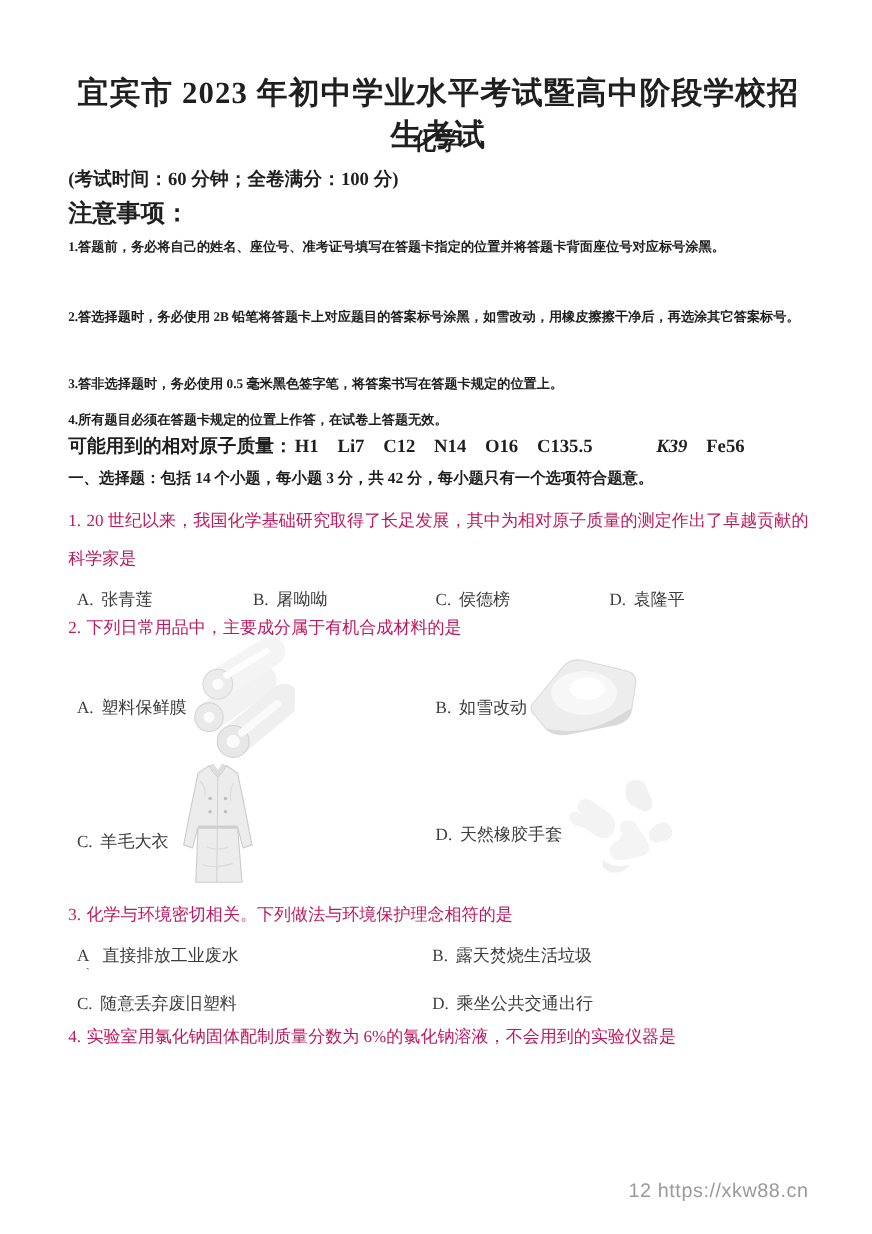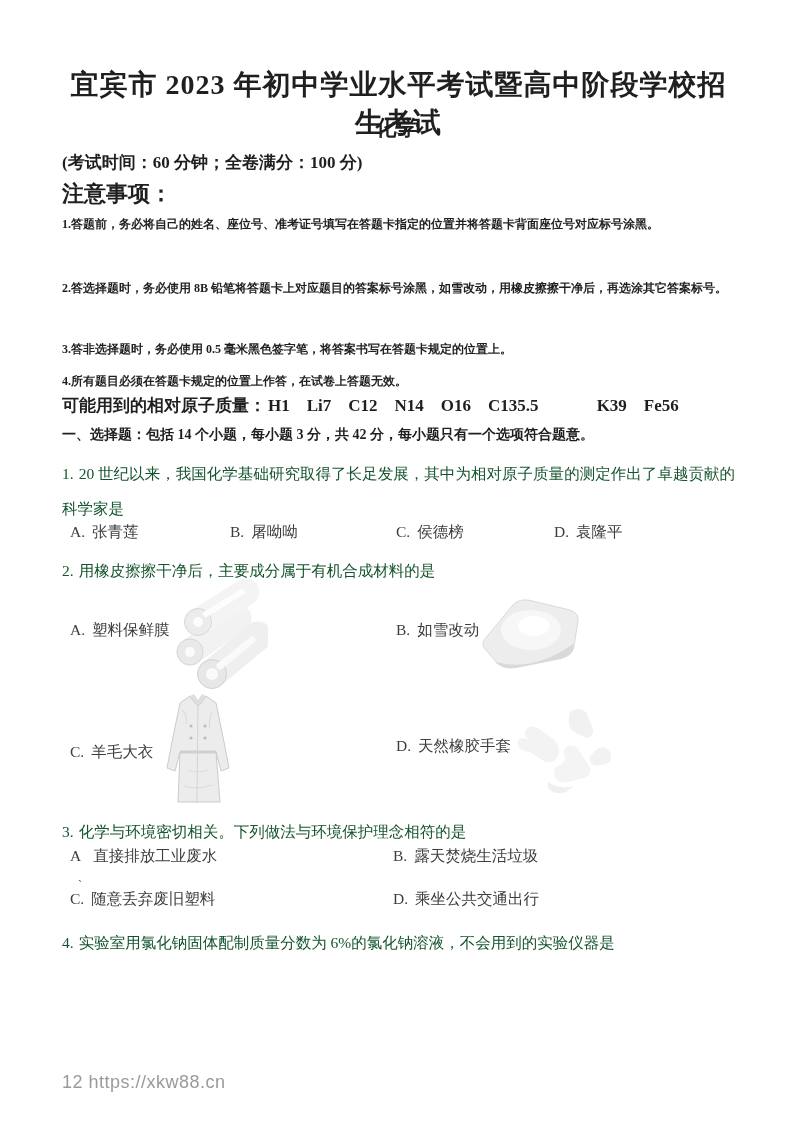--- a/index.html
+++ b/index.html
@@ -22,84 +22,84 @@
 
   .notice-heading { top:179px; font-size:22px; font-weight:bold; }
   .notice-item { font-size:12px; font-weight:bold; line-height:37px; width:673px; text-align:justify; }
   .ni1 { top:206px; }
   .ni2 { top:270px; }
   .ni3 { top:331px; }
   .ni4 { top:363px; }
 
   .atomic { top:394px; font-size:17px; font-weight:bold; white-space:nowrap; }
   .atomic .am-v { margin-left:17px; }
-  .atomic .am-gap { margin-left:58px; }
+  .atomic .am-gap { margin-left:58px;font-style:italic; }
 
   .section-heading { top:426px; font-size:14px; font-weight:bold; }
 
-  .qtext { font-size:15.5px; font-weight:normal; color:#14532d; line-height:35px; width:673px; text-align:justify; }
+  .qtext { font-size:15.5px; font-weight:normal; color:#be185d; line-height:35px; width:673px; text-align:justify; }
   .qnum { margin-right:5px; }
 
   .q1-text { top:456px; }
   .q1-opts { top:522px; width:673px; height:24px; }
   .q2-text { top:553px; }
   .q3-text { top:814px; }
   .q3-opts1 { top:846px; width:673px; height:24px; }
   .q3-opts2 { top:889px; width:673px; height:24px; }
   .q4-text { top:925px; }
 
-  .opt { position:absolute; font-size:15.5px; color:#3d3d3d; white-space:nowrap; }
+  .opt { position:absolute; font-size:15.5px; color:#3d3d3d; white-space:nowrap;margin-top:13px; }
   .opt .olabel { margin-right:7px; }
 
   .q2-row1 { top:578px; width:673px; height:118px; }
   .q2-row2 { top:690px; width:673px; height:120px; }
   .pimg { position:absolute; }
 
   .stray-dot { position:absolute; left:16px; top:22px; font-size:12px; color:#5a5a5a; }
 
   .footer {
-    top:1072px; width:673px; text-align:left;
+    top:1072px; width:673px; text-align:right;
     font-family:"Liberation Sans","DejaVu Sans",sans-serif;
     font-size:18px; color:#9a9a9a; letter-spacing:0.5px;
   }
 </style>
 </head>
 <body>
 
 <div class="page">
   <div class="content">
 
     <div class="abs title1">宜宾市 2023 年初中学业水平考试暨高中阶段学校招生考试</div>
     <div class="abs title2">化学</div>
     <div class="abs exam-info">(考试时间：60 分钟；全卷满分：100 分)</div>
 
     <div class="abs notice-heading">注意事项：</div>
     <div class="abs notice-item ni1">1.答题前，务必将自己的姓名、座位号、准考证号填写在答题卡指定的位置并将答题卡背面座位号对应标号涂黑。</div>
-    <div class="abs notice-item ni2">2.答选择题时，务必使用 8B 铅笔将答题卡上对应题目的答案标号涂黑，如雪改动，用橡皮擦擦干净后，再选涂其它答案标号。</div>
+    <div class="abs notice-item ni2">2.答选择题时，务必使用 2B 铅笔将答题卡上对应题目的答案标号涂黑，如雪改动，用橡皮擦擦干净后，再选涂其它答案标号。</div>
     <div class="abs notice-item ni3">3.答非选择题时，务必使用 0.5 毫米黑色签字笔，将答案书写在答题卡规定的位置上。</div>
     <div class="abs notice-item ni4">4.所有题目必须在答题卡规定的位置上作答，在试卷上答题无效。</div>
 
     <div class="abs atomic">
       <span>可能用到的相对原子质量：</span><span class="am-v" style="margin-left:2px">H1</span><span class="am-v">Li7</span><span class="am-v">C12</span><span class="am-v">N14</span><span class="am-v">O16</span><span class="am-v">C135.5</span><span class="am-v am-gap">K39</span><span class="am-v">Fe56</span>
     </div>
 
     <div class="abs section-heading">一、选择题：包括 14 个小题，每小题 3 分，共 42 分，每小题只有一个选项符合题意。</div>
 
     <div class="abs qtext q1-text">
       <span class="qnum">1.</span><span>20 世纪以来，我国化学基础研究取得了长足发展，其中为相对原子质量的测定作出了卓越贡献的科学家是</span>
     </div>
     <div class="abs q1-opts">
       <span class="opt" style="left:8px"><span class="olabel">A.</span><span>张青莲</span></span>
       <span class="opt" style="left:168px"><span class="olabel">B.</span><span>屠呦呦</span></span>
       <span class="opt" style="left:334px"><span class="olabel">C.</span><span>侯德榜</span></span>
       <span class="opt" style="left:492px"><span class="olabel">D.</span><span>袁隆平</span></span>
     </div>
 
     <div class="abs qtext q2-text">
-      <span class="qnum">2.</span><span>用橡皮擦擦干净后，主要成分属于有机合成材料的是</span>
+      <span class="qnum">2.</span><span>下列日常用品中，主要成分属于有机合成材料的是</span>
     </div>
 
     <div class="abs q2-row1">
       <span class="opt" style="left:8px; top:42px"><span class="olabel">A.</span><span>塑料保鲜膜</span></span>
 
       <svg class="pimg" style="left:104px; top:0" width="102" height="115" viewBox="0 0 102 115">
         <line x1="24" y1="74" x2="72" y2="40" stroke="#f2f2f2" stroke-width="27" stroke-linecap="round"></line>
         <ellipse cx="24" cy="74" rx="13" ry="13" fill="#e9e9e9" stroke="#d6d6d6" stroke-width="1"></ellipse>
         <circle cx="24" cy="74" r="5" fill="#fbfbfb"></circle>
         <line x1="32" y1="44" x2="80" y2="14" stroke="#f4f4f4" stroke-width="27" stroke-linecap="round"></line>

